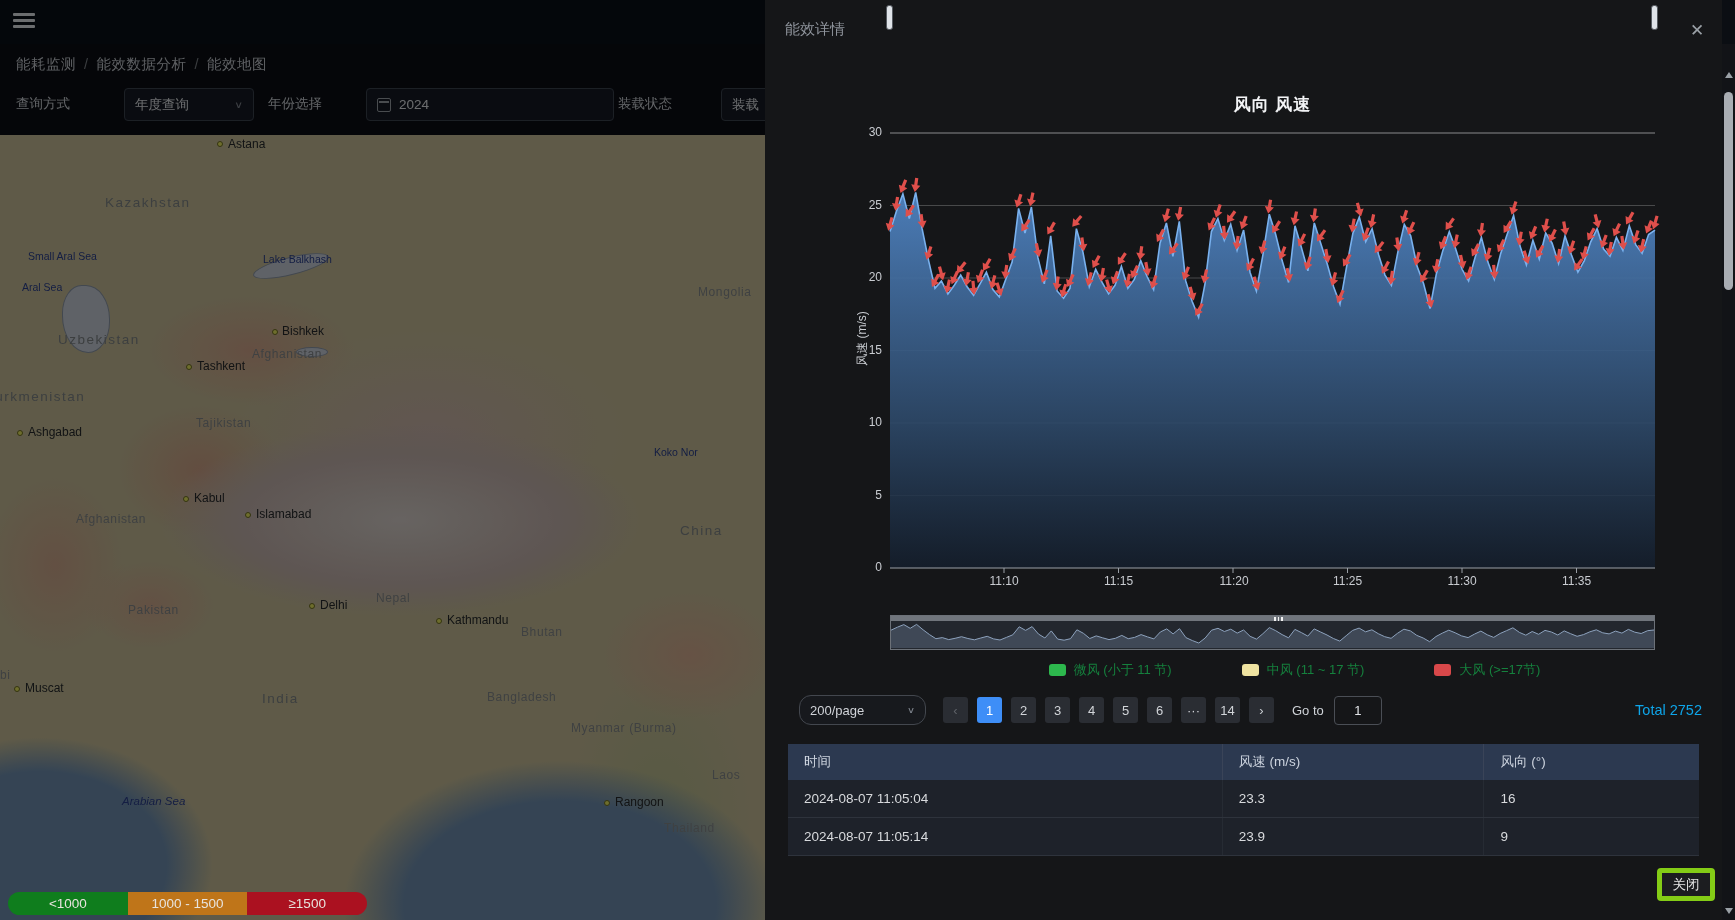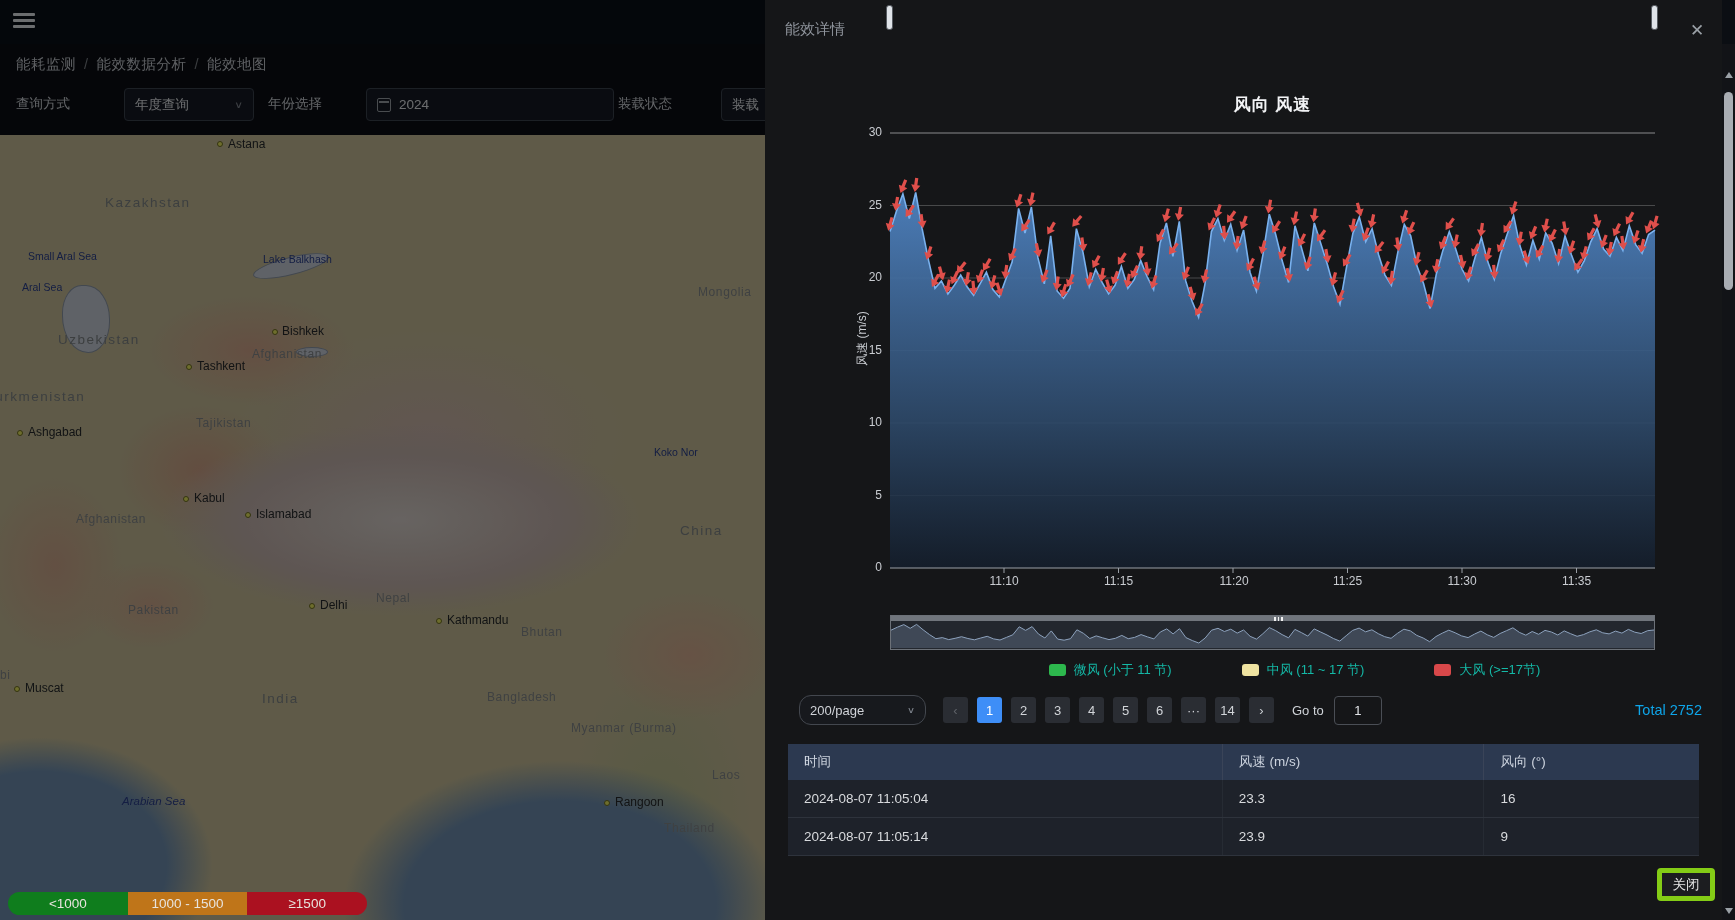--- a/index.html
+++ b/index.html
@@ -75,21 +75,21 @@
   #slider-rail { position:absolute; left:0; top:0; width:100%; height:5px; background:#70757c; }
   #slider-grip { position:absolute; left:50%; top:0; width:12px; height:5px; display:flex; gap:2px;
     justify-content:center; align-items:center; cursor:ew-resize; }
   #slider-grip i { width:1.5px; height:4px; background:#f2f2f2; display:block; }
   #mini { position:absolute; left:0; top:6px; width:100%; height:28px; }
   .zoom-handle { position:absolute; top:5px; width:7px; height:25px; background:#dfe3e8;
     border:1px solid #555a60; border-radius:3px; z-index:3; cursor:ew-resize; }
 
   #chart-legend { position:absolute; left:125px; top:661px; width:765px; display:flex;
     justify-content:center; gap:26px; }
-  .leg-item { display:flex; align-items:center; gap:8px; font-size:13px; color:#14b8a6; cursor:pointer;padding-left:44px; }
+  .leg-item { display:flex; align-items:center; gap:8px; font-size:13px; color:#15803d; cursor:pointer;padding-left:44px; }
   .leg-swatch { width:17px; height:12px; border-radius:3px; }
 
   #pager-row { position:absolute; left:20px; top:695px; width:917px; height:30px; display:flex;
     align-items:center; }
   #page-size { width:127px; height:30px; background:#17191d; border:1px solid #43474e; border-radius:12px;
     color:#d0d3d8; font-size:13px; display:flex; align-items:center; padding:0 10px; margin-left:14px; cursor:pointer; }
   #page-size .caret { margin-left:auto; color:#7e848d; font-size:11px; transform:scaleY(.8); }
   #pager { display:flex; align-items:center; gap:9px; margin-left:17px; }
   .pg-btn { min-width:25px; height:26px; background:#2a2d33; color:#d2d5d9; border-radius:3px;
     font-size:13px; display:flex; align-items:center; justify-content:center; padding:0 4px; cursor:pointer; }

